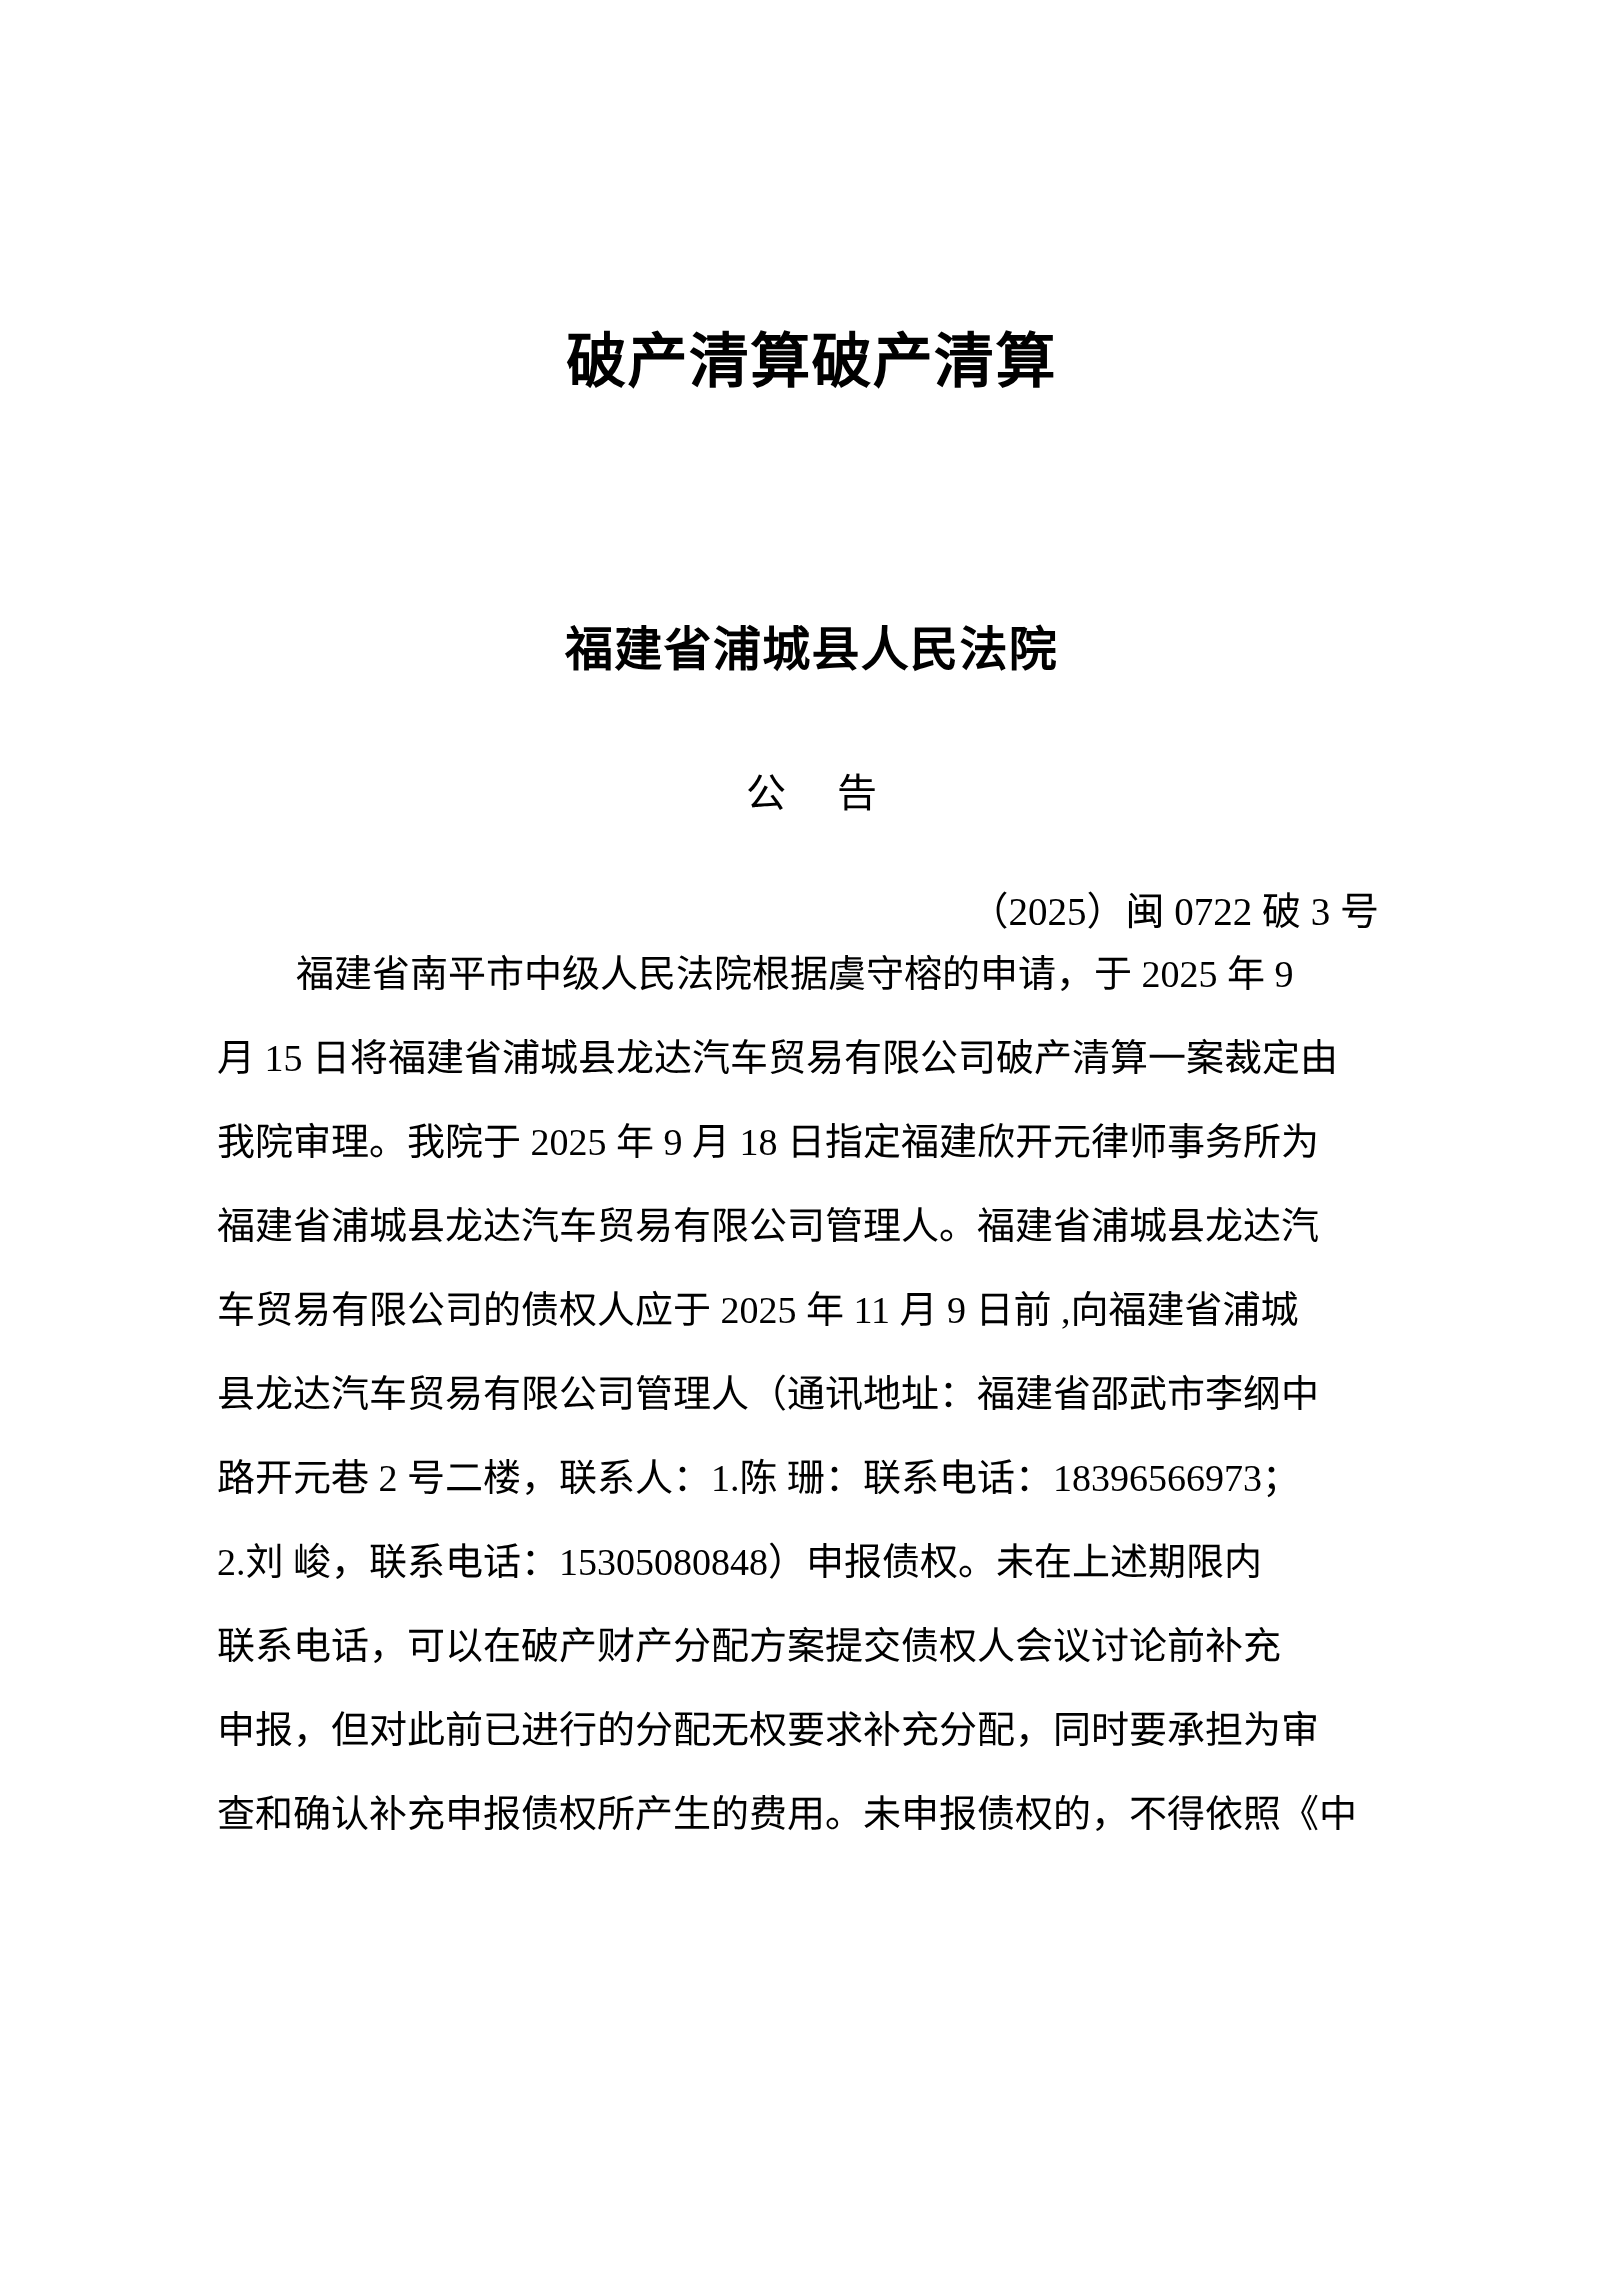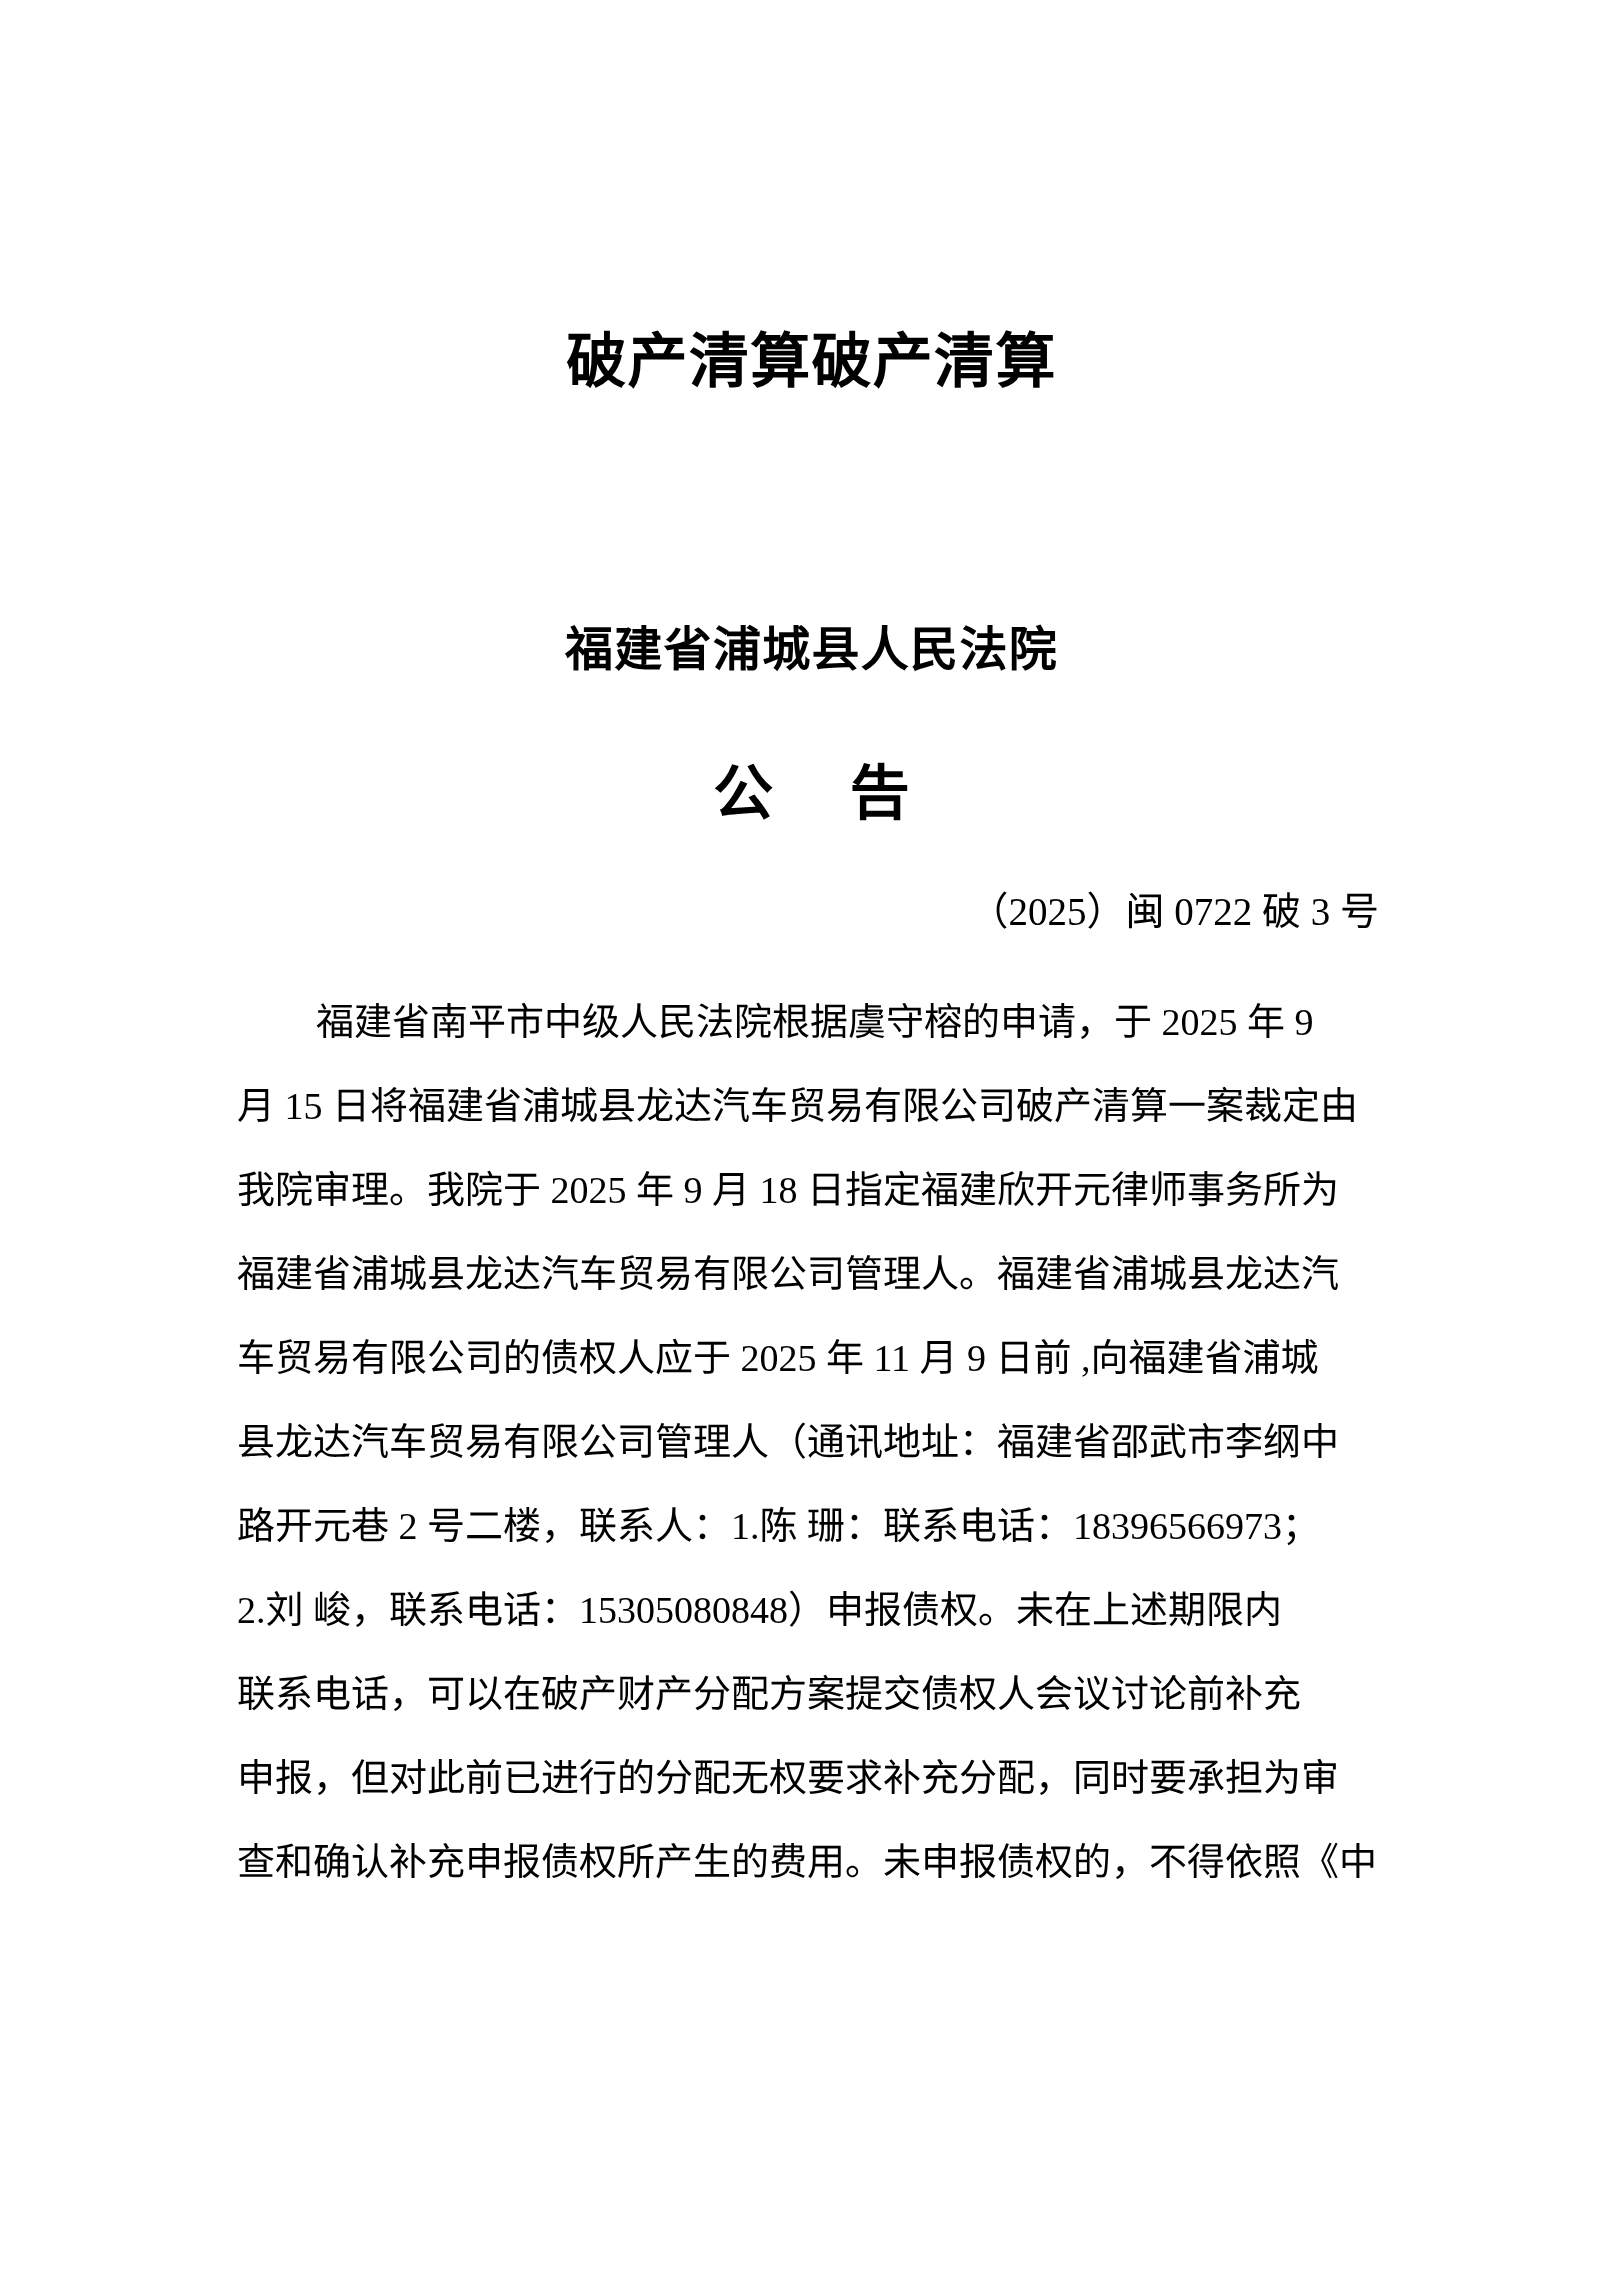--- a/index.html
+++ b/index.html
@@ -37,42 +37,41 @@
     top: 614px;
     font-family: "Liberation Sans", "DejaVu Sans", sans-serif;
     font-weight: bold;
     font-size: 48px;
     line-height: 72px;
     letter-spacing: 1.3px;
   }
   .notice-heading {
     top: 754px;
     font-family: "Liberation Sans", "DejaVu Sans", sans-serif;
-    font-weight: bold;
-    font-size: 60px;
+    font-weight: normal;
+    font-size: 40px;
     line-height: 79px;
   }
   .case-number {
     position: absolute;
     top: 887px;
     left: 229px;
     width: 1189px;
     box-sizing: border-box;
     padding-right: 39px;
     text-align: right;
     font-size: 39px;
     line-height: 50px;
     white-space: nowrap;
   }
   .doc-body {
     position: absolute;
-    top: 980px;
+    top: 932px;
     left: 217px;
     width: 1189px;
-    margin-left: 20px;
   }
   .body-line {
     height: 84px;
     line-height: 84px;
     font-size: 38px;
     white-space: nowrap;
     text-align: left;
   }
   .body-line.first-line {
     text-indent: 79px;

